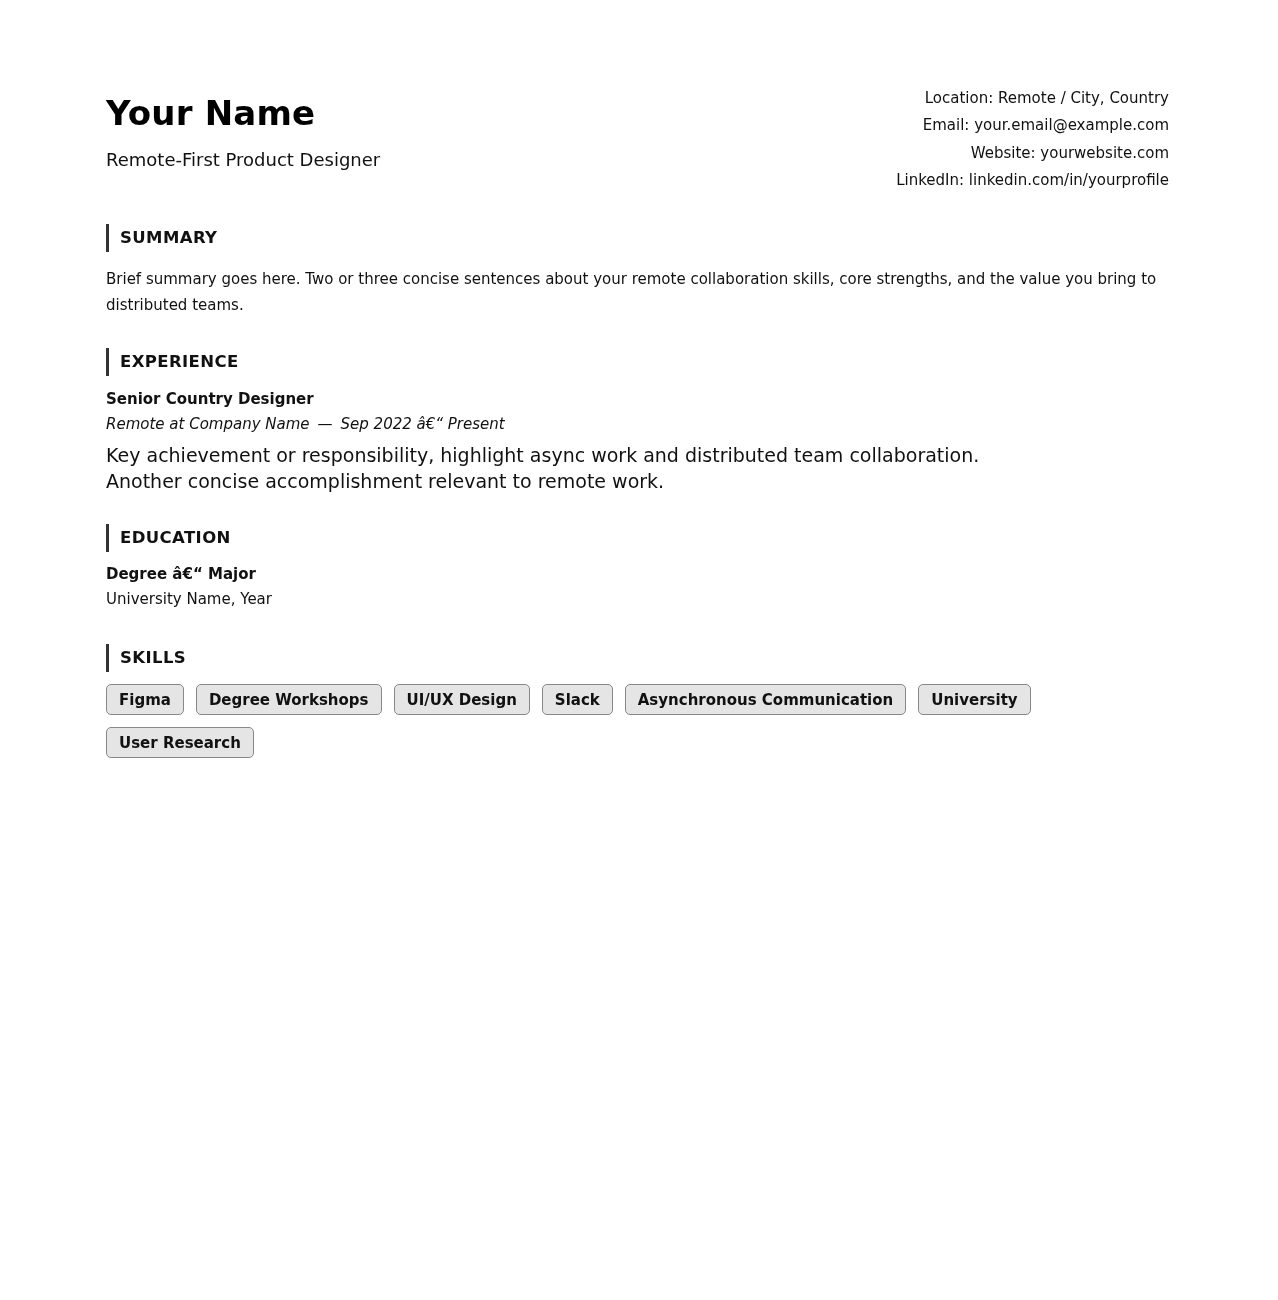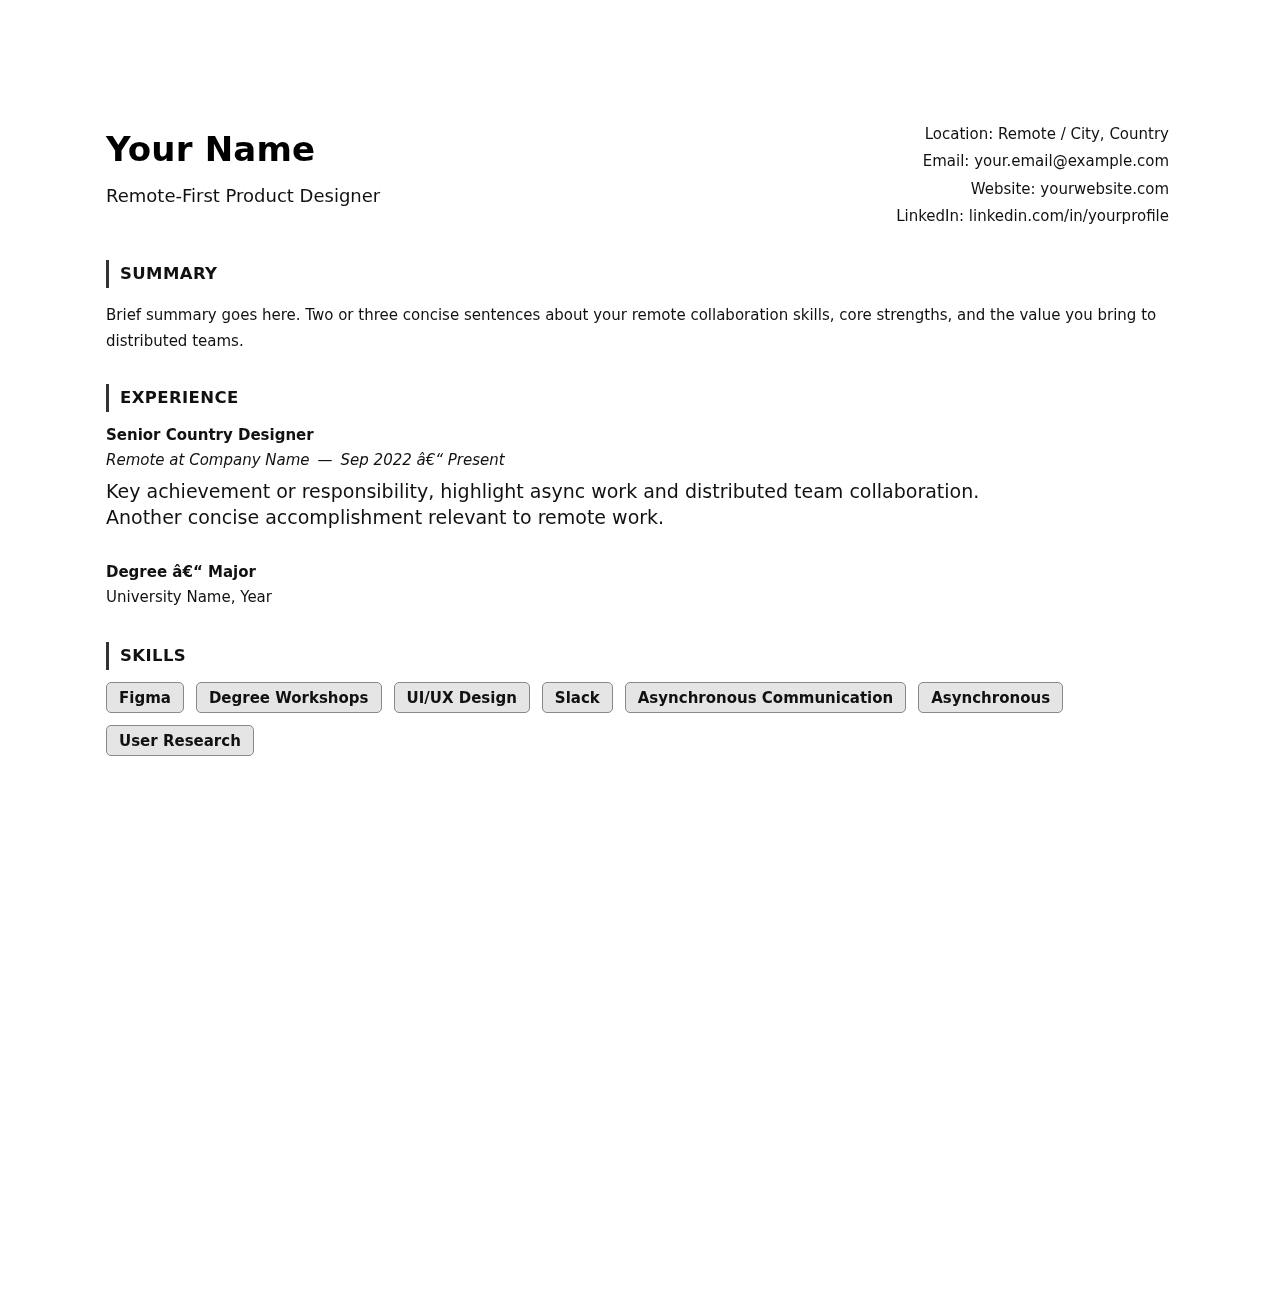--- a/index.html
+++ b/index.html
@@ -11,21 +11,20 @@
       width: 1278px;
       min-height: 1300px;
       font-family: "DejaVu Sans", "Liberation Sans", sans-serif;
       color: #111111;
     }
     .page {
       position: relative;
       padding: 0 106px;
       box-sizing: border-box;
       width: 1275px;
-      margin-top: 36px;
     }
     .header {
       position: relative;
       height: 200px;
     }
     .name {
       position: absolute;
       left: 0;
       top: 92px;
       margin: 0;
@@ -149,30 +148,31 @@
       </div>
       <ul class="job-bullets">
         <li>Key achievement or responsibility, highlight async work and distributed team collaboration.</li>
         <li>Another concise accomplishment relevant to remote work.</li>
       </ul>
     </div>
 
   </section>
 
   <section class="section" style="margin-top:30px;">
+    <h2 class="section-heading">EDUCATION</h2>
     <div class="edu-degree" style="margin-top:10px;">Degree â€“ Major</div>
     <div class="edu-school">University Name, Year</div>
   </section>
 
   <section class="section" style="margin-top:32px;">
     <h2 class="section-heading">SKILLS</h2>
     <div class="skills">
       <span class="skill">Figma</span>
       <span class="skill">Degree Workshops</span>
       <span class="skill">UI/UX Design</span>
       <span class="skill">Slack</span>
       <span class="skill">Asynchronous Communication</span>
-      <span class="skill">Asynchronous</span>
+      <span class="skill">University</span>
       <span class="skill">User Research</span>
     </div>
   </section>
 
 </div>
 
 </body></html>

